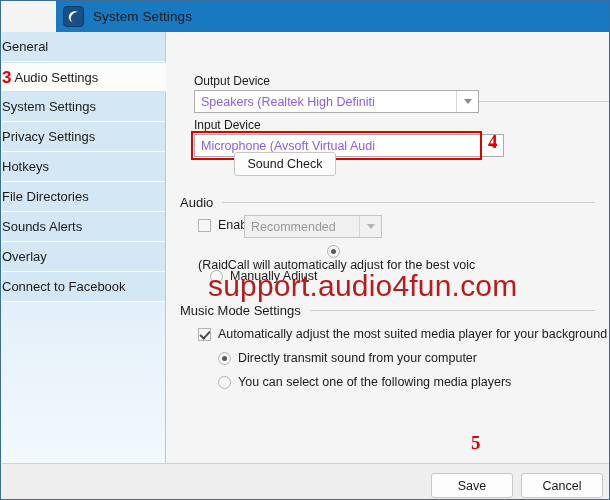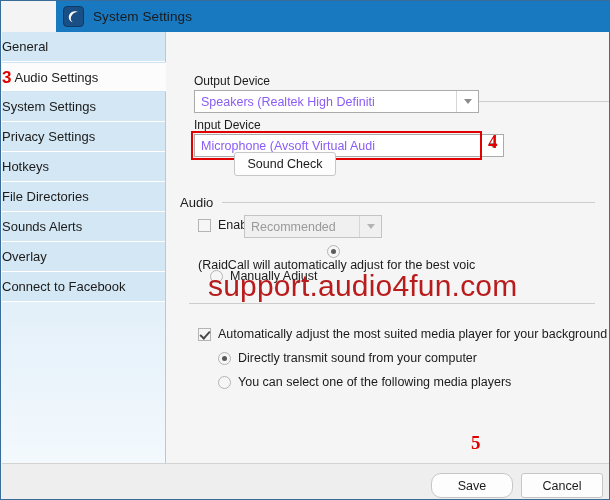--- a/index.html
+++ b/index.html
@@ -370,20 +370,21 @@
       <span class="rb checked"></span>
       <span>(RaidCall will automatically adjust for the best voic</span>
     </div>
 
     <div class="row" style="left:44px; top:237px;">
       <span class="rb"></span>
       <span>Manually Adjust</span>
     </div>
 
     <div class="section-head" style="left:14px; top:271px; width:415px;">
+      <span>Music Mode Settings</span>
       <span class="rule"></span>
     </div>
 
     <div class="row" style="left:32px; top:295px;">
       <span class="cb checked"></span>
       <span>Automatically adjust the most suited media player for your background</span>
     </div>
 
     <div class="row" style="left:52px; top:319px;">
       <span class="rb checked"></span>
@@ -394,17 +395,17 @@
       <span class="rb"></span>
       <span>You can select one of the following media players</span>
     </div>
   </div>
 
   <div class="watermark">support.audio4fun.com</div>
 
   <div class="marker" style="left:470px; top:431px;">5</div>
 
   <div class="footer">
-    <div class="btn" style="left:429px; top:9px; width:82px; height:25px;border-radius:10px;">Save</div>
+    <div class="btn" style="left:429px; top:9px; width:82px; height:25px;">Save</div>
     <div class="btn" style="left:519px; top:9px; width:82px; height:25px;">Cancel</div>
   </div>
 
 </div>
 
 </body></html>

